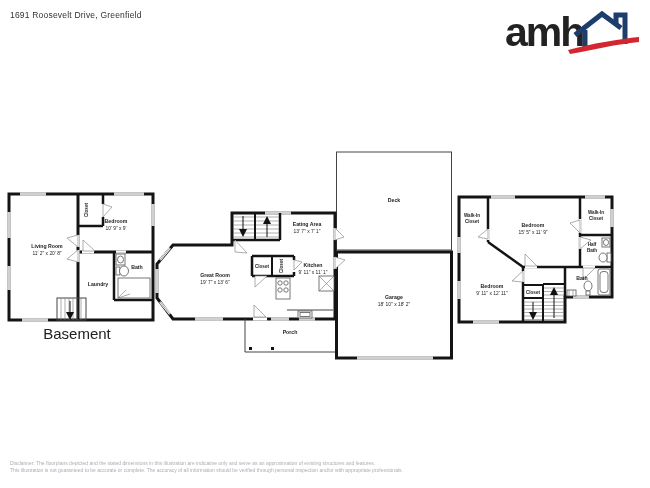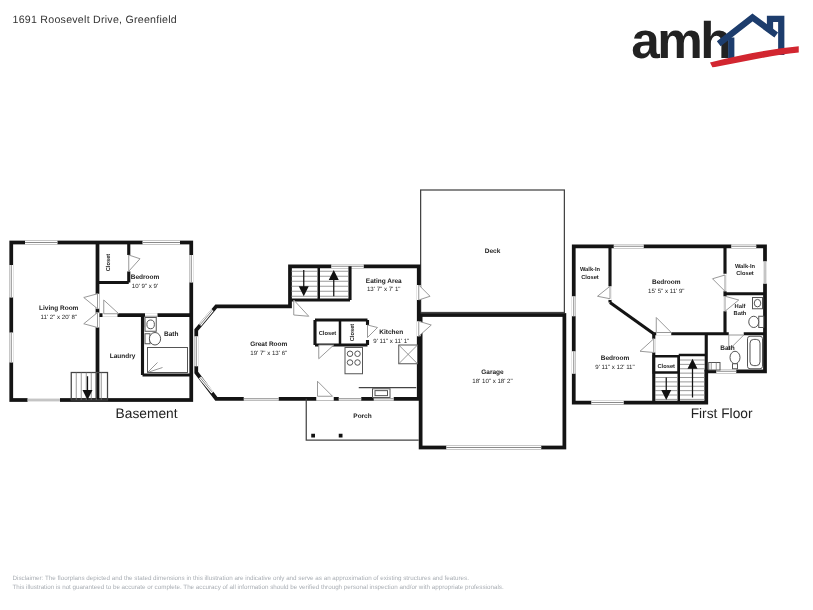--- a/index.html
+++ b/index.html
@@ -1,19 +1,19 @@
 <!DOCTYPE html>
 <html><head>
 <meta charset="utf-8">
 <style>
   html,body{margin:0;padding:0;background:#fff;}
   #canvas{position:relative;width:650px;height:488px;background:#fff;overflow:hidden;
           font-family:"Liberation Sans","DejaVu Sans",sans-serif;}
   .address{position:absolute;left:10px;top:10px;font-size:8.5px;color:#333;letter-spacing:.2px;}
-  .floor-label{position:absolute;font-size:11px;color:#222;text-align:right;width:130px;}
+  .floor-label{position:absolute;font-size:15px;color:#222;text-align:center;width:130px;}
   .plan{position:absolute;}
   .disclaimer{position:absolute;left:10px;top:460px;width:635px;font-size:5px;line-height:6.6px;color:#a9aeb4;}
   svg text{font-family:"Liberation Sans","DejaVu Sans",sans-serif;fill:#222;}
   .rn{font-size:5.2px;font-weight:bold;}
   .rd{font-size:4.9px;}
   .rt{font-size:4.6px;font-weight:bold;}
   .wall{stroke:#141414;fill:none;}
   .wallf{stroke:#141414;fill:#fff;}
   .thin{stroke:#444;fill:none;stroke-width:1;}
   .fix{stroke:#555;fill:#fff;stroke-width:0.8;}
@@ -259,20 +259,19 @@
     <text class="rd" text-anchor="middle" x="78" y="41">15' 5" x 11' 9"</text>
     <text class="rt" text-anchor="middle" x="141" y="21">Walk-In</text>
     <text class="rt" text-anchor="middle" x="141" y="27">Closet</text>
     <text class="rt" text-anchor="middle" x="137" y="53">Half</text>
     <text class="rt" text-anchor="middle" x="137" y="59">Bath</text>
     <text class="rn" text-anchor="middle" x="37" y="95">Bedroom</text>
     <text class="rd" text-anchor="middle" x="37" y="102">9' 11" x 12' 11"</text>
     <text class="rn" text-anchor="middle" x="127" y="87">Bath</text>
     <text class="rt" text-anchor="middle" x="78" y="101">Closet</text>
   </svg>
-  <div class="floor-label" style="left:472px;top:325px;">First Floor</div>
 
   <div class="disclaimer">
     <div>Disclaimer: The floorplans depicted and the stated dimensions in this illustration are indicative only and serve as an approximation of existing structures and features.</div>
     <div>This illustration is not guaranteed to be accurate or complete. The accuracy of all information should be verified through personal inspection and/or with appropriate professionals.</div>
   </div>
 
 </div>
 
 </body></html>

